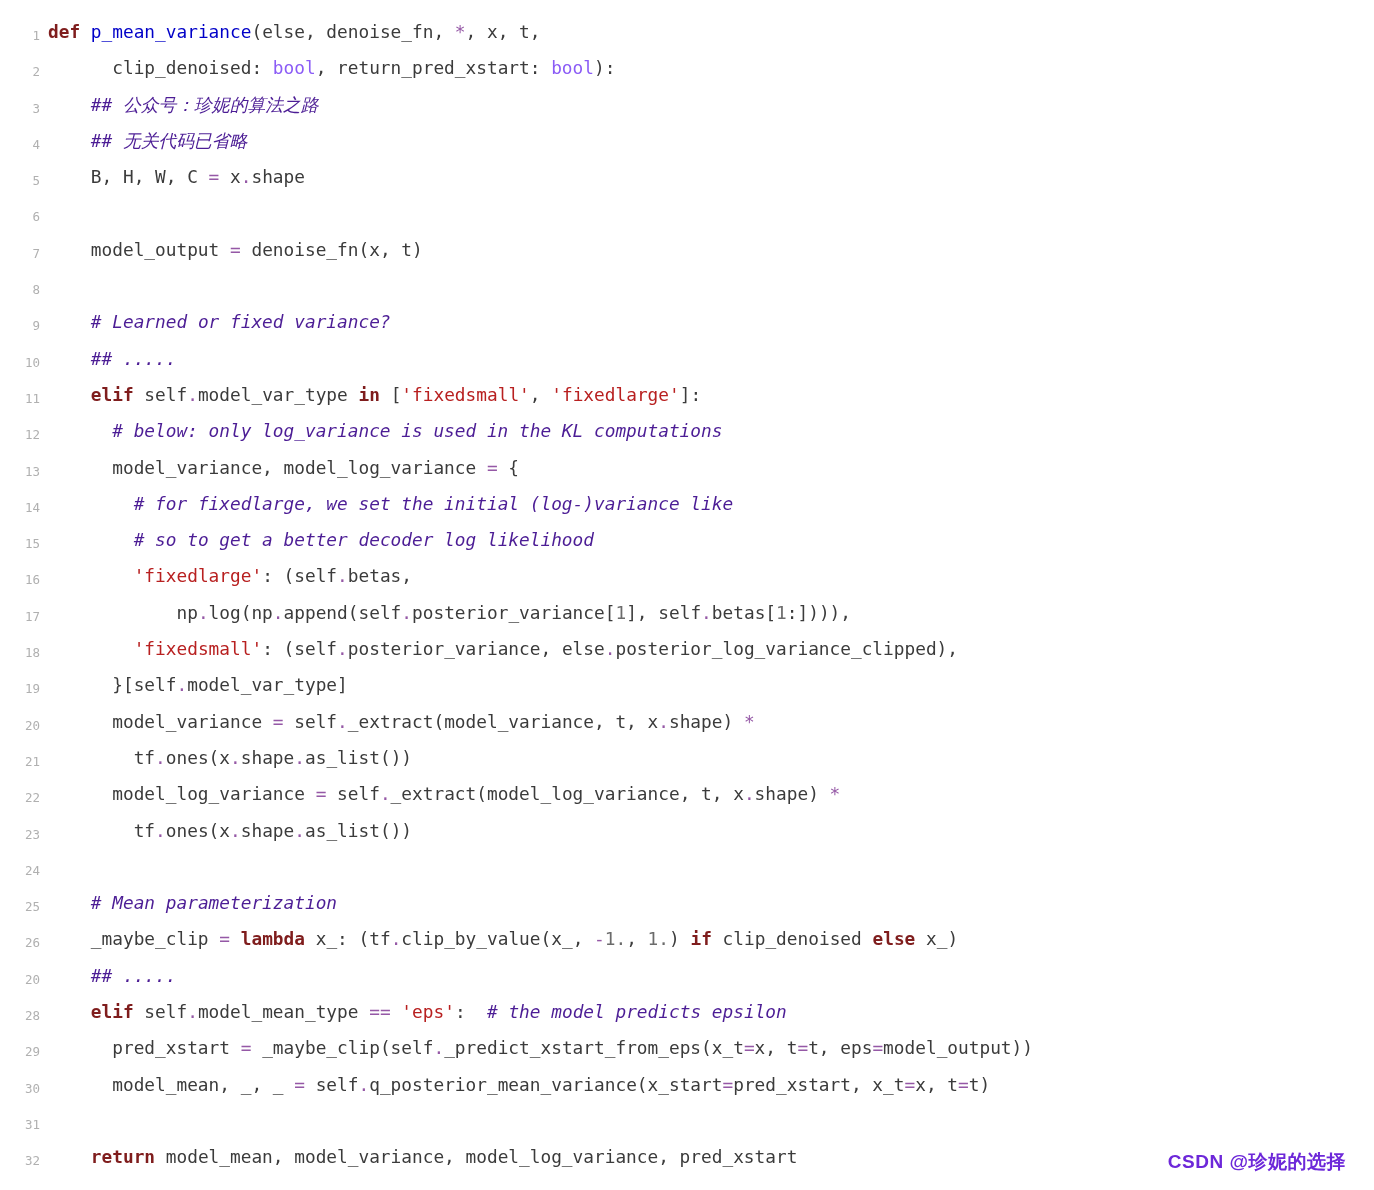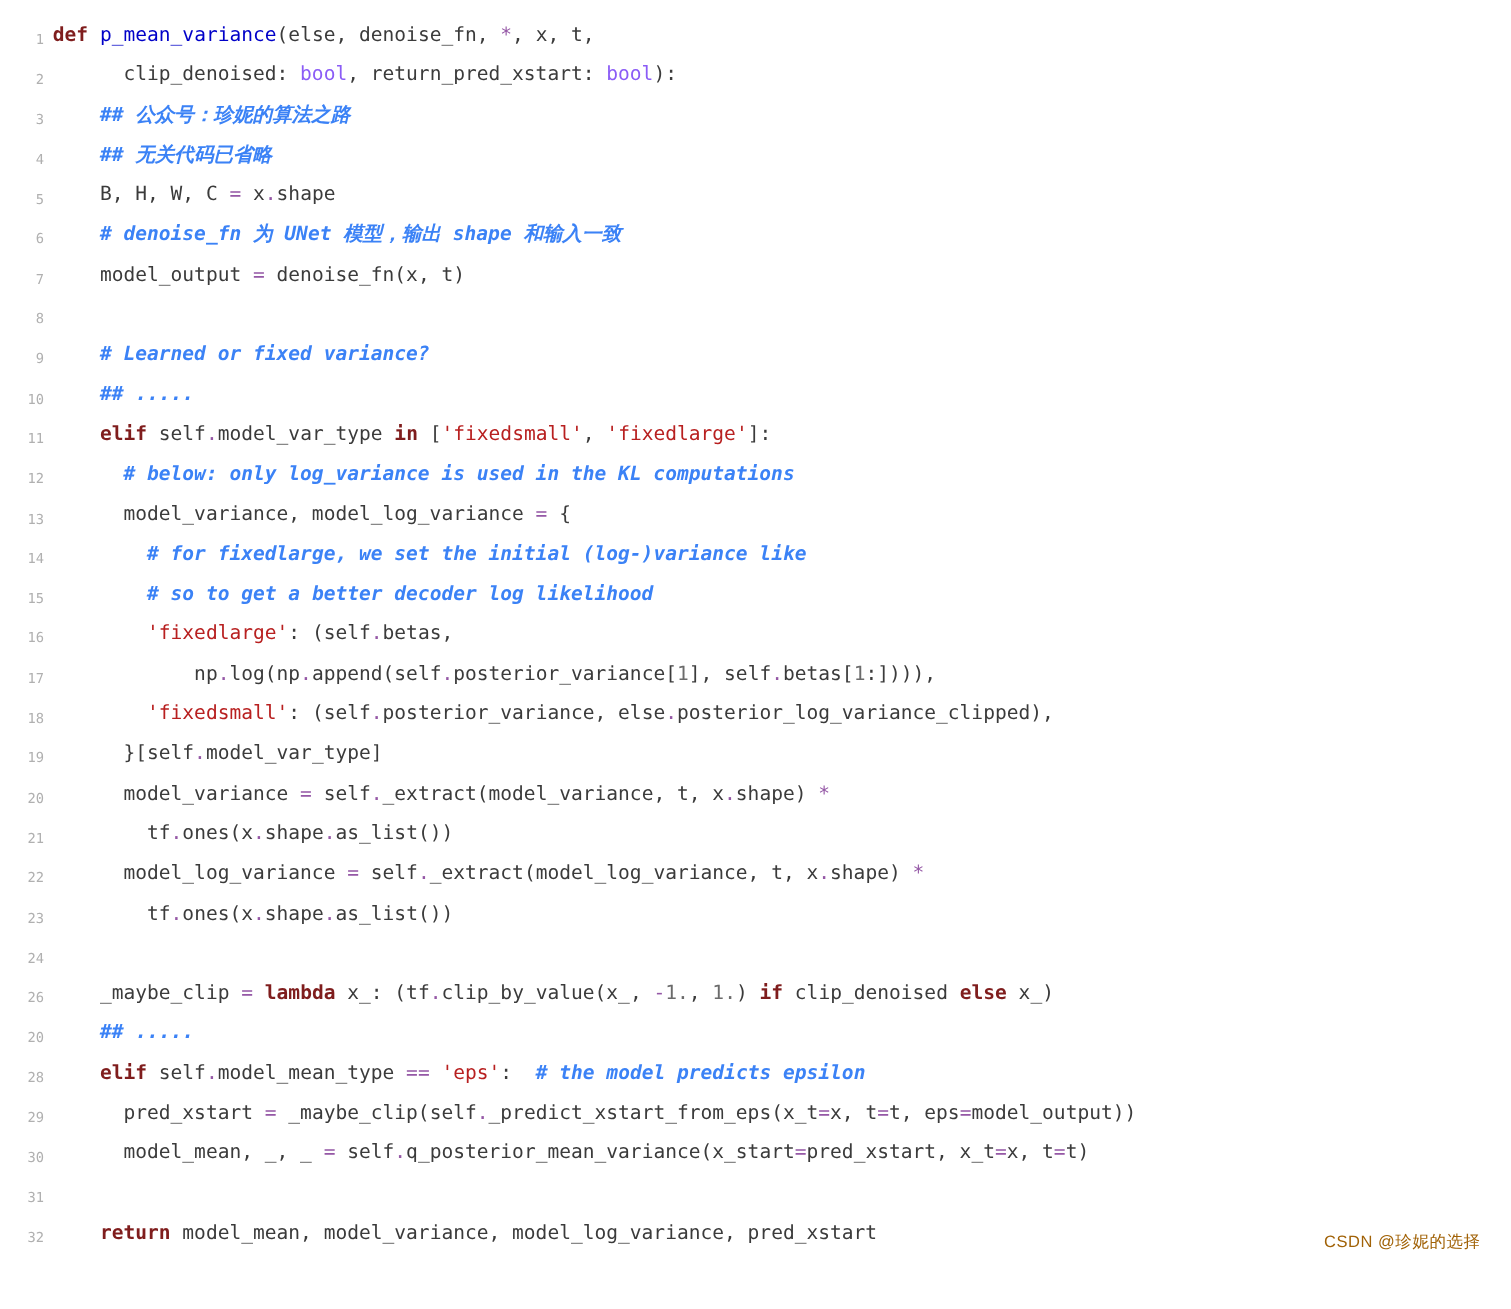--- a/index.html
+++ b/index.html
@@ -29,64 +29,66 @@
     text-align: right;
     color: #b0b0b0;
     font-size: 12.5px;
     top: 9px;
     font-family: "SF Mono", "Menlo", "Consolas", monospace;
     user-select: none;
   }
   .tok-kw   { color: #7f1d1d; font-weight: bold; margin-top: 26px; }       
   .tok-fn   { color: #0000c8; }                          
   .tok-typ  { color: #8b5cf6; }                          
-  .tok-cmt  { color: #3b82f6; font-style: italic; font-weight: bold; }      
+  .tok-cmt  { color: #4c1d95; font-style: italic; }      
   .tok-str  { color: #b82020; }                          
   .tok-num  { color: #6b6b6b; }                          
   .tok-op   { color: #9558a6; }                          
   .tok-id   { color: #3b3b3b; }                          
   .watermark {
     position: absolute;
     right: 28px;
     bottom: 4px;
-    font-size: 15px;
-    color: #a16207;
+    font-size: 19px;
+    color: #6d28d9;
     font-family: "Helvetica Neue", Arial, sans-serif;
     letter-spacing: 0.5px;
     font-style: normal;
+    font-weight: bold;
   }
 </style>
 </head>
 <body>
 
 <div class="code-block" id="codeblock">
     <div class="code-line"><span class="lineno">1</span><span class="tok-kw">def</span><span class="tok-id"> </span><span class="tok-fn">p_mean_variance</span><span class="tok-id">(else, denoise_fn, </span><span class="tok-op">*</span><span class="tok-id">, x, t,</span></div>
     <div class="code-line"><span class="lineno">2</span><span class="tok-id">      clip_denoised: </span><span class="tok-typ">bool</span><span class="tok-id">, return_pred_xstart: </span><span class="tok-typ">bool</span><span class="tok-id">):</span></div>
     <div class="code-line"><span class="lineno">3</span><span class="tok-id">    </span><span class="tok-cmt">## 公众号：珍妮的算法之路</span></div>
     <div class="code-line"><span class="lineno">4</span><span class="tok-id">    </span><span class="tok-cmt">## 无关代码已省略</span></div>
     <div class="code-line"><span class="lineno">5</span><span class="tok-id">    B, H, W, C </span><span class="tok-op">=</span><span class="tok-id"> x</span><span class="tok-op">.</span><span class="tok-id">shape</span></div>
-    <div class="code-line"><span class="lineno">6</span><span class="tok-id">    </span><span class="tok-cmt"># denoise_fn 为 UNet 模型，输出 shape 和输入一致</span></div>
+    <div class="code-line"><span class="lineno">6</span><span class="tok-id">    </span></div>
     <div class="code-line"><span class="lineno">7</span><span class="tok-id">    model_output </span><span class="tok-op">=</span><span class="tok-id"> denoise_fn(x, t)</span></div>
     <div class="code-line"><span class="lineno">8</span><span class="tok-id"> </span></div>
     <div class="code-line"><span class="lineno">9</span><span class="tok-id">    </span><span class="tok-cmt"># Learned or fixed variance?</span></div>
     <div class="code-line"><span class="lineno">10</span><span class="tok-id">    </span><span class="tok-cmt">## .....</span></div>
     <div class="code-line"><span class="lineno">11</span><span class="tok-id">    </span><span class="tok-kw">elif</span><span class="tok-id"> self</span><span class="tok-op">.</span><span class="tok-id">model_var_type </span><span class="tok-kw">in</span><span class="tok-id"> [</span><span class="tok-str">'fixedsmall'</span><span class="tok-id">, </span><span class="tok-str">'fixedlarge'</span><span class="tok-id">]:</span></div>
     <div class="code-line"><span class="lineno">12</span><span class="tok-id">      </span><span class="tok-cmt"># below: only log_variance is used in the KL computations</span></div>
     <div class="code-line"><span class="lineno">13</span><span class="tok-id">      model_variance, model_log_variance </span><span class="tok-op">=</span><span class="tok-id"> {</span></div>
     <div class="code-line"><span class="lineno">14</span><span class="tok-id">        </span><span class="tok-cmt"># for fixedlarge, we set the initial (log-)variance like</span></div>
     <div class="code-line"><span class="lineno">15</span><span class="tok-id">        </span><span class="tok-cmt"># so to get a better decoder log likelihood</span></div>
     <div class="code-line"><span class="lineno">16</span><span class="tok-id">        </span><span class="tok-str">'fixedlarge'</span><span class="tok-id">: (self</span><span class="tok-op">.</span><span class="tok-id">betas,</span></div>
     <div class="code-line"><span class="lineno">17</span><span class="tok-id">            np</span><span class="tok-op">.</span><span class="tok-id">log(np</span><span class="tok-op">.</span><span class="tok-id">append(self</span><span class="tok-op">.</span><span class="tok-id">posterior_variance[</span><span class="tok-num">1</span><span class="tok-id">], self</span><span class="tok-op">.</span><span class="tok-id">betas[</span><span class="tok-num">1</span><span class="tok-id">:]))),</span></div>
     <div class="code-line"><span class="lineno">18</span><span class="tok-id">        </span><span class="tok-str">'fixedsmall'</span><span class="tok-id">: (self</span><span class="tok-op">.</span><span class="tok-id">posterior_variance, else</span><span class="tok-op">.</span><span class="tok-id">posterior_log_variance_clipped),</span></div>
     <div class="code-line"><span class="lineno">19</span><span class="tok-id">      }[self</span><span class="tok-op">.</span><span class="tok-id">model_var_type]</span></div>
     <div class="code-line"><span class="lineno">20</span><span class="tok-id">      model_variance </span><span class="tok-op">=</span><span class="tok-id"> self</span><span class="tok-op">.</span><span class="tok-id">_extract(model_variance, t, x</span><span class="tok-op">.</span><span class="tok-id">shape) </span><span class="tok-op">*</span></div>
     <div class="code-line"><span class="lineno">21</span><span class="tok-id">        tf</span><span class="tok-op">.</span><span class="tok-id">ones(x</span><span class="tok-op">.</span><span class="tok-id">shape</span><span class="tok-op">.</span><span class="tok-id">as_list())</span></div>
     <div class="code-line"><span class="lineno">22</span><span class="tok-id">      model_log_variance </span><span class="tok-op">=</span><span class="tok-id"> self</span><span class="tok-op">.</span><span class="tok-id">_extract(model_log_variance, t, x</span><span class="tok-op">.</span><span class="tok-id">shape) </span><span class="tok-op">*</span></div>
     <div class="code-line"><span class="lineno">23</span><span class="tok-id">        tf</span><span class="tok-op">.</span><span class="tok-id">ones(x</span><span class="tok-op">.</span><span class="tok-id">shape</span><span class="tok-op">.</span><span class="tok-id">as_list())</span></div>
     <div class="code-line"><span class="lineno">24</span><span class="tok-id"> </span></div>
+    <div class="code-line"><span class="lineno">25</span><span class="tok-id">    </span><span class="tok-cmt"># Mean parameterization</span></div>
     <div class="code-line"><span class="lineno">26</span><span class="tok-id">    _maybe_clip </span><span class="tok-op">=</span><span class="tok-id"> </span><span class="tok-kw">lambda</span><span class="tok-id"> x_: (tf</span><span class="tok-op">.</span><span class="tok-id">clip_by_value(x_, </span><span class="tok-op">-</span><span class="tok-num">1.</span><span class="tok-id">, </span><span class="tok-num">1.</span><span class="tok-id">) </span><span class="tok-kw">if</span><span class="tok-id"> clip_denoised </span><span class="tok-kw">else</span><span class="tok-id"> x_)</span></div>
     <div class="code-line"><span class="lineno">20</span><span class="tok-id">    </span><span class="tok-cmt">## .....</span></div>
     <div class="code-line"><span class="lineno">28</span><span class="tok-id">    </span><span class="tok-kw">elif</span><span class="tok-id"> self</span><span class="tok-op">.</span><span class="tok-id">model_mean_type </span><span class="tok-op">==</span><span class="tok-id"> </span><span class="tok-str">'eps'</span><span class="tok-id">:  </span><span class="tok-cmt"># the model predicts epsilon</span></div>
     <div class="code-line"><span class="lineno">29</span><span class="tok-id">      pred_xstart </span><span class="tok-op">=</span><span class="tok-id"> _maybe_clip(self</span><span class="tok-op">.</span><span class="tok-id">_predict_xstart_from_eps(x_t</span><span class="tok-op">=</span><span class="tok-id">x, t</span><span class="tok-op">=</span><span class="tok-id">t, eps</span><span class="tok-op">=</span><span class="tok-id">model_output))</span></div>
     <div class="code-line"><span class="lineno">30</span><span class="tok-id">      model_mean, _, _ </span><span class="tok-op">=</span><span class="tok-id"> self</span><span class="tok-op">.</span><span class="tok-id">q_posterior_mean_variance(x_start</span><span class="tok-op">=</span><span class="tok-id">pred_xstart, x_t</span><span class="tok-op">=</span><span class="tok-id">x, t</span><span class="tok-op">=</span><span class="tok-id">t)</span></div>
     <div class="code-line"><span class="lineno">31</span><span class="tok-id"> </span></div>
     <div class="code-line"><span class="lineno">32</span><span class="tok-id">    </span><span class="tok-kw">return</span><span class="tok-id"> model_mean, model_variance, model_log_variance, pred_xstart</span></div>
     <div class="watermark">CSDN @珍妮的选择</div>
   </div>
 

